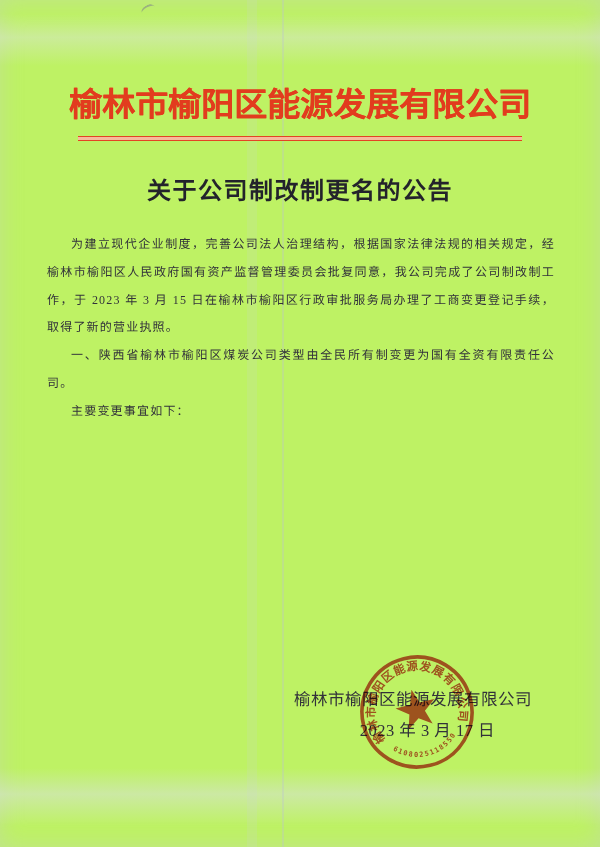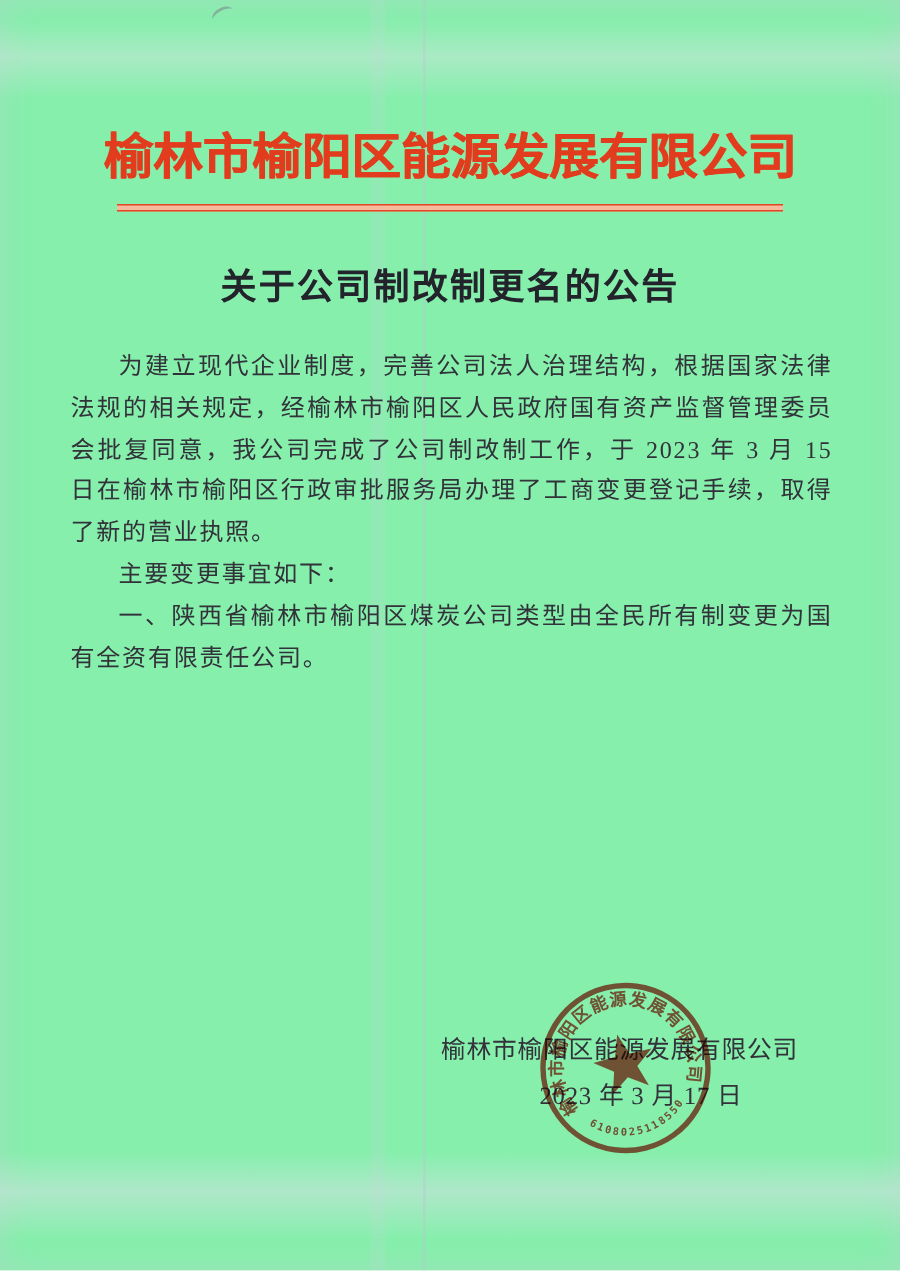--- a/index.html
+++ b/index.html
@@ -1,20 +1,20 @@
 <!DOCTYPE html>
 <html lang="zh-CN"><head>
 <meta charset="utf-8">
 <style>
   html,body{margin:0;padding:0;background:#ffffff;}
   .page{
     position:relative;
     width:600px;height:847px;
     margin:0 auto;
-    background:#86efac;
+    background:#bef264;
     overflow:hidden;
     font-family:"Liberation Serif","DejaVu Serif",serif;
     box-shadow:inset 0 0 22px rgba(198,203,214,.38);
   }
   
   .top-band{position:absolute;left:0;right:0;top:14px;height:52px;
     background:linear-gradient(180deg,rgba(228,230,236,0) 0%,rgba(223,226,234,.40) 45%,rgba(235,237,242,0) 100%);}
   .bottom-band{position:absolute;left:0;right:0;top:768px;height:58px;
     background:linear-gradient(180deg,rgba(228,230,236,0) 0%,rgba(219,223,233,.48) 45%,rgba(235,237,242,0) 100%);}
   .fold-line{position:absolute;top:0;bottom:0;left:282px;width:2px;background:rgba(188,194,210,.32);}
@@ -42,21 +42,21 @@
     position:absolute;top:171px;left:0;right:0;margin:0;
     text-align:center;
     font-size:24px;font-weight:700;letter-spacing:1.5px;
     color:#23232b;
     white-space:nowrap;
   }
   
   .body-text{
     position:absolute;top:231px;left:47px;width:508px;
     color:#32323a;
-    font-size:16px;line-height:27.8px;letter-spacing:1.2px;
+    font-size:12px;line-height:27.8px;letter-spacing:1.2px;
     text-align:justify;
   }
   .body-text p{margin:0;text-indent:2em;}
   
   .signature{
     position:absolute;top:686px;right:68px;
     color:#32323a;font-size:16.5px;letter-spacing:.5px;white-space:nowrap;
   }
   .sign-date{
     position:absolute;top:717px;right:105px;
@@ -86,22 +86,22 @@
   <div class="pen-mark"></div>
 
   <h1 class="letterhead">榆林市榆阳区能源发展有限公司</h1>
 
   <div class="red-rule"></div>
 
   <h2 class="doc-title">关于公司制改制更名的公告</h2>
 
   <div class="body-text">
     <p>为建立现代企业制度，完善公司法人治理结构，根据国家法律法规的相关规定，经榆林市榆阳区人民政府国有资产监督管理委员会批复同意，我公司完成了公司制改制工作，于 2023 年 3 月 15 日在榆林市榆阳区行政审批服务局办理了工商变更登记手续，取得了新的营业执照。</p>
+    <p>一、陕西省榆林市榆阳区煤炭公司类型由全民所有制变更为国有全资有限责任公司。</p>
     <p>主要变更事宜如下：</p>
-    <p>一、陕西省榆林市榆阳区煤炭公司类型由全民所有制变更为国有全资有限责任公司。</p>
   </div>
 
   <div class="signature">榆林市榆阳区能源发展有限公司</div>
 
   <div class="sign-date">2023 年 3 月 17 日</div>
 
   <div class="seal">
     <svg viewBox="0 0 140 140" width="140" height="140" xmlns="http://www.w3.org/2000/svg">
       <g transform="rotate(-14 70 70)">
         <circle class="seal-stroke" cx="70" cy="70" r="55"></circle>

